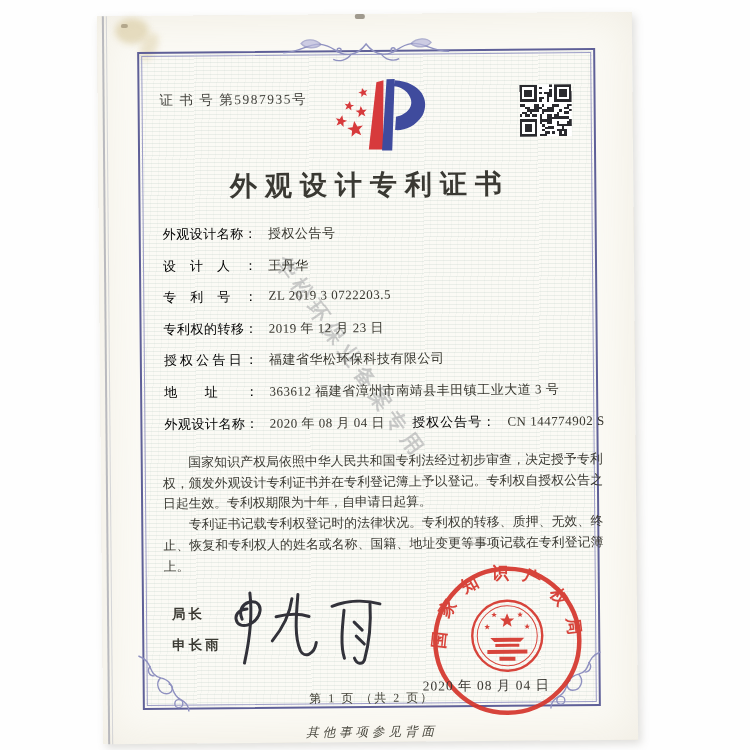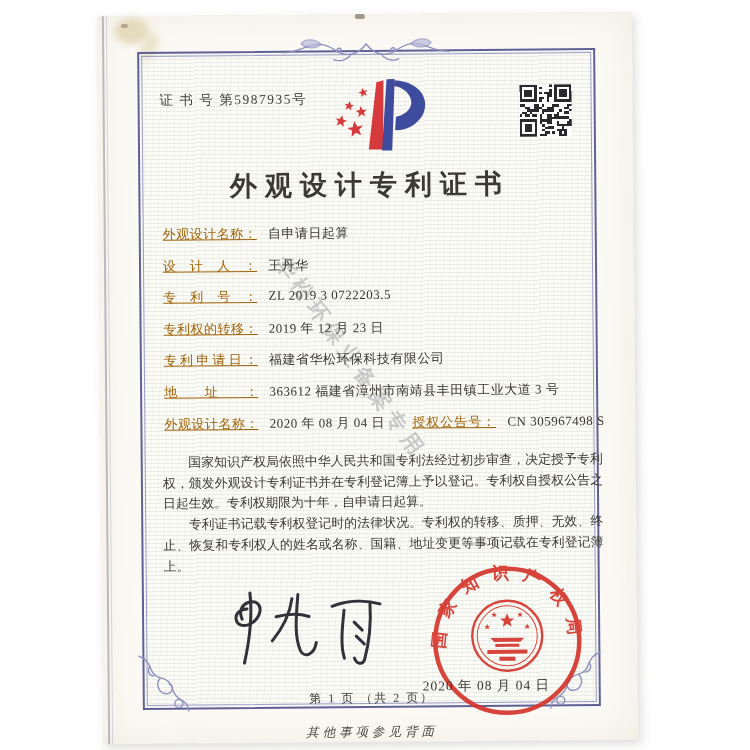--- a/index.html
+++ b/index.html
@@ -35,21 +35,21 @@
   .content{position:absolute;inset:0;z-index:3;}
   .cert-no{position:absolute;left:62px;top:76px;font-size:13.5px;letter-spacing:1.5px;color:#45443f;}
   .logo{position:absolute;left:226px;top:60px;width:112px;height:82px;}
   .qr{position:absolute;left:422px;top:72px;width:52px;height:52px;}
   .title{position:absolute;left:0;right:0;top:153px;text-align:center;
          font-size:27px;font-weight:600;letter-spacing:8px;padding-left:8px;color:#3a3933;}
 
   .fields{position:absolute;left:64px;top:210px;right:40px;font-size:13px;}
   .frow{height:21px;margin-bottom:10.6px;white-space:nowrap;}
   .flabel{display:inline-block;width:94px;text-align:justify;text-align-last:justify;
-          vertical-align:top;color:#a16207;text-decoration:underline;}
+          vertical-align:top;color:#000000;}
   .fvalue{display:inline-block;margin-left:8px;color:#38372f;letter-spacing:.5px;}
   .frow.grant{margin-top:11px;}
   .flabel.second{width:auto;margin-left:24px;letter-spacing:1px;}
 
   .paras{position:absolute;left:62px;top:437px;width:440px;font-size:12.8px;line-height:1.62;
          text-align:justify;color:#3b3a33;}
   .paras p{margin:0;text-indent:2em;}
 
   .signoff{position:absolute;left:70px;top:590px;font-size:13.5px;font-weight:600;letter-spacing:3px;color:#3b3a33;}
   .signoff div{margin-bottom:13px;}
@@ -259,55 +259,59 @@
             <rect x="17" y="20" width="1" height="1"></rect>
             <rect x="18" y="20" width="1" height="1"></rect>
           </g>
       </svg>
 
       <div class="title">外观设计专利证书</div>
 
       <div class="fields">
         <div class="frow">
           <span class="flabel">外观设计名称：</span>
-          <span class="fvalue">自申请日起算</span>
+          <span class="fvalue">授权公告号</span>
         </div>
         <div class="frow">
           <span class="flabel">设计人：</span>
           <span class="fvalue">王丹华</span>
         </div>
         <div class="frow">
           <span class="flabel">专利号：</span>
           <span class="fvalue">ZL 2019 3 0722203.5</span>
         </div>
         <div class="frow">
           <span class="flabel">专利权的转移：</span>
           <span class="fvalue">2019 年 12 月 23 日</span>
         </div>
         <div class="frow">
-          <span class="flabel">专利申请日：</span>
+          <span class="flabel">授权公告日：</span>
           <span class="fvalue">福建省华松环保科技有限公司</span>
         </div>
         <div class="frow">
           <span class="flabel">地址：</span>
           <span class="fvalue">363612 福建省漳州市南靖县丰田镇工业大道 3 号</span>
         </div>
         <div class="frow grant">
           <span class="flabel">外观设计名称：</span>
           <span class="fvalue">2020 年 08 月 04 日</span>
           <span class="flabel second">授权公告号：</span>
-          <span class="fvalue">CN 305967498 S</span>
+          <span class="fvalue">CN 144774902 S</span>
         </div>
       </div>
 
       <div class="paras">
         <p>国家知识产权局依照中华人民共和国专利法经过初步审查，决定授予专利权，颁发外观设计专利证书并在专利登记簿上予以登记。专利权自授权公告之日起生效。专利权期限为十年，自申请日起算。</p>
         <p>专利证书记载专利权登记时的法律状况。专利权的转移、质押、无效、终止、恢复和专利权人的姓名或名称、国籍、地址变更等事项记载在专利登记簿上。</p>
       </div>
 
+      <div class="signoff">
+        <div>局长</div>
+        <div>申长雨</div>
+      </div>
 
       <svg class="signature" viewBox="0 0 185 88">
         <g stroke="#32323a" stroke-width="3" fill="none" stroke-linecap="round" stroke-linejoin="round">
           <path d="M28,34 C20,16 48,10 46,26 C44,40 24,46 22,34 C21,28 27,24 33,24"></path>
           <path d="M36,8 C38,26 36,52 30,78"></path>
           <path d="M78,14 C76,28 68,44 58,56"></path>
           <path d="M62,32 C74,29 86,29 95,32"></path>
           <path d="M84,10 C82,32 80,52 86,66 C90,74 100,70 102,58"></path>
           <path d="M118,22 C134,16 152,16 166,20"></path>
           <path d="M130,26 C128,44 126,62 130,74"></path>

